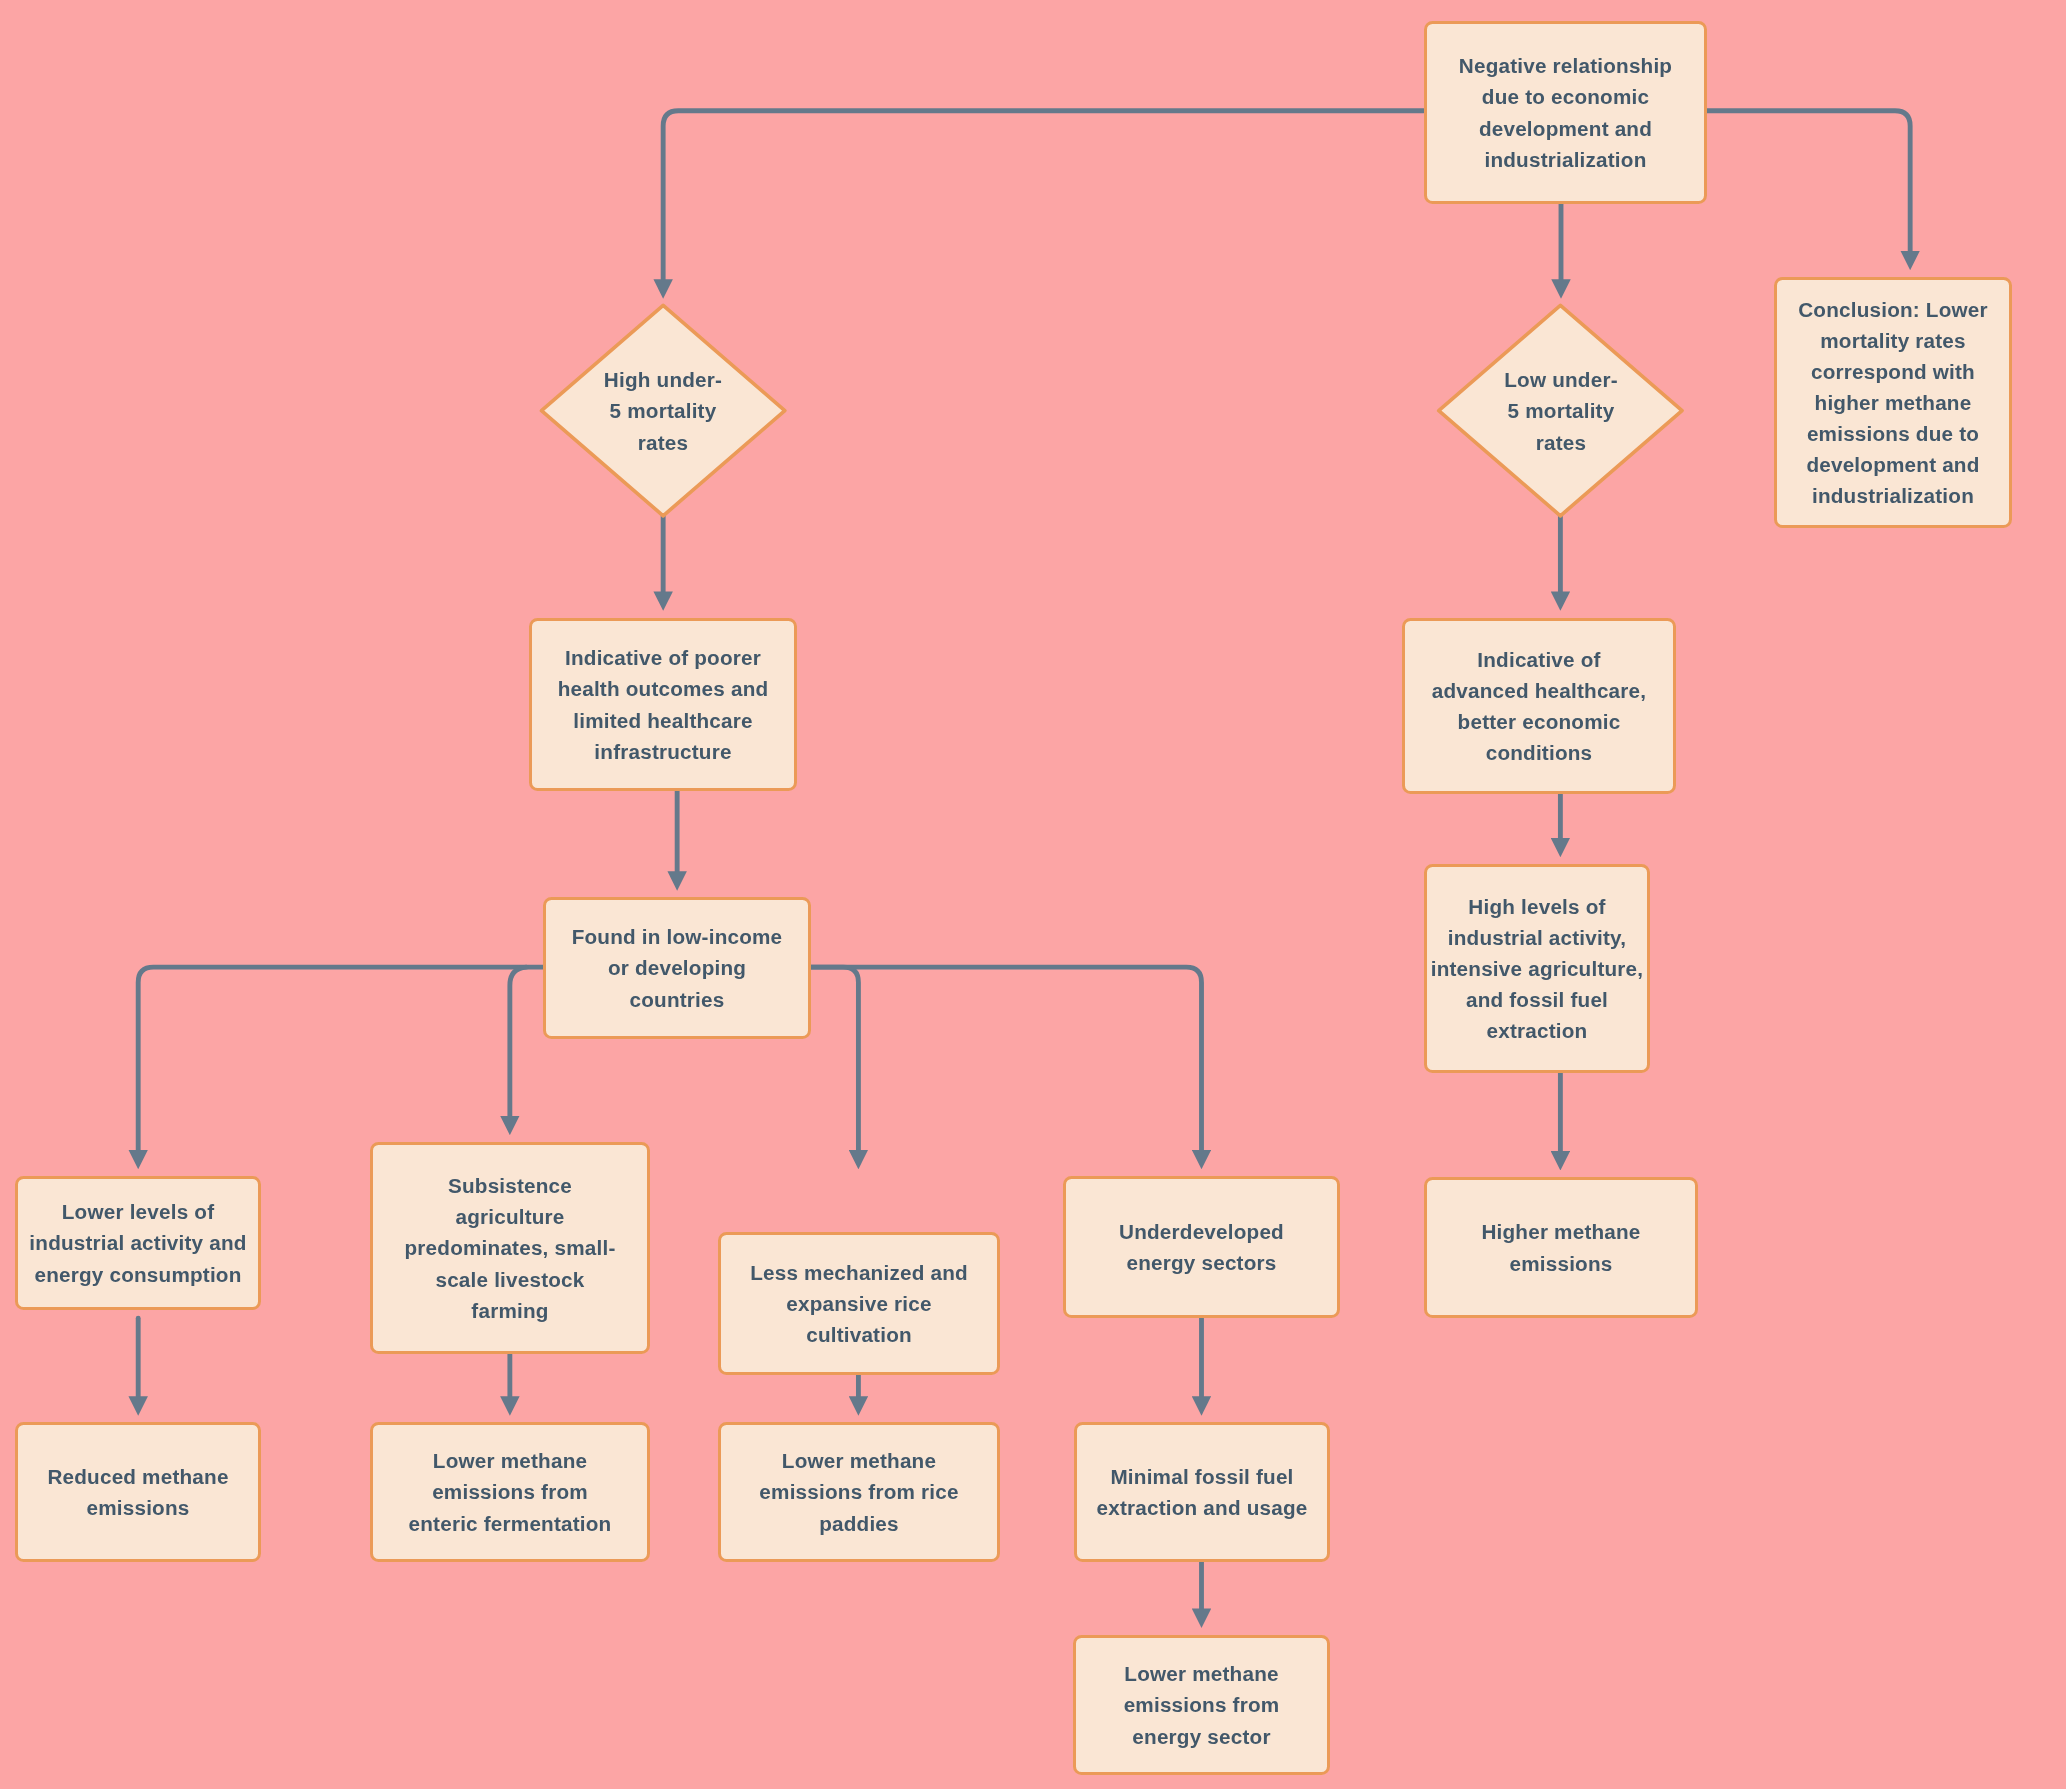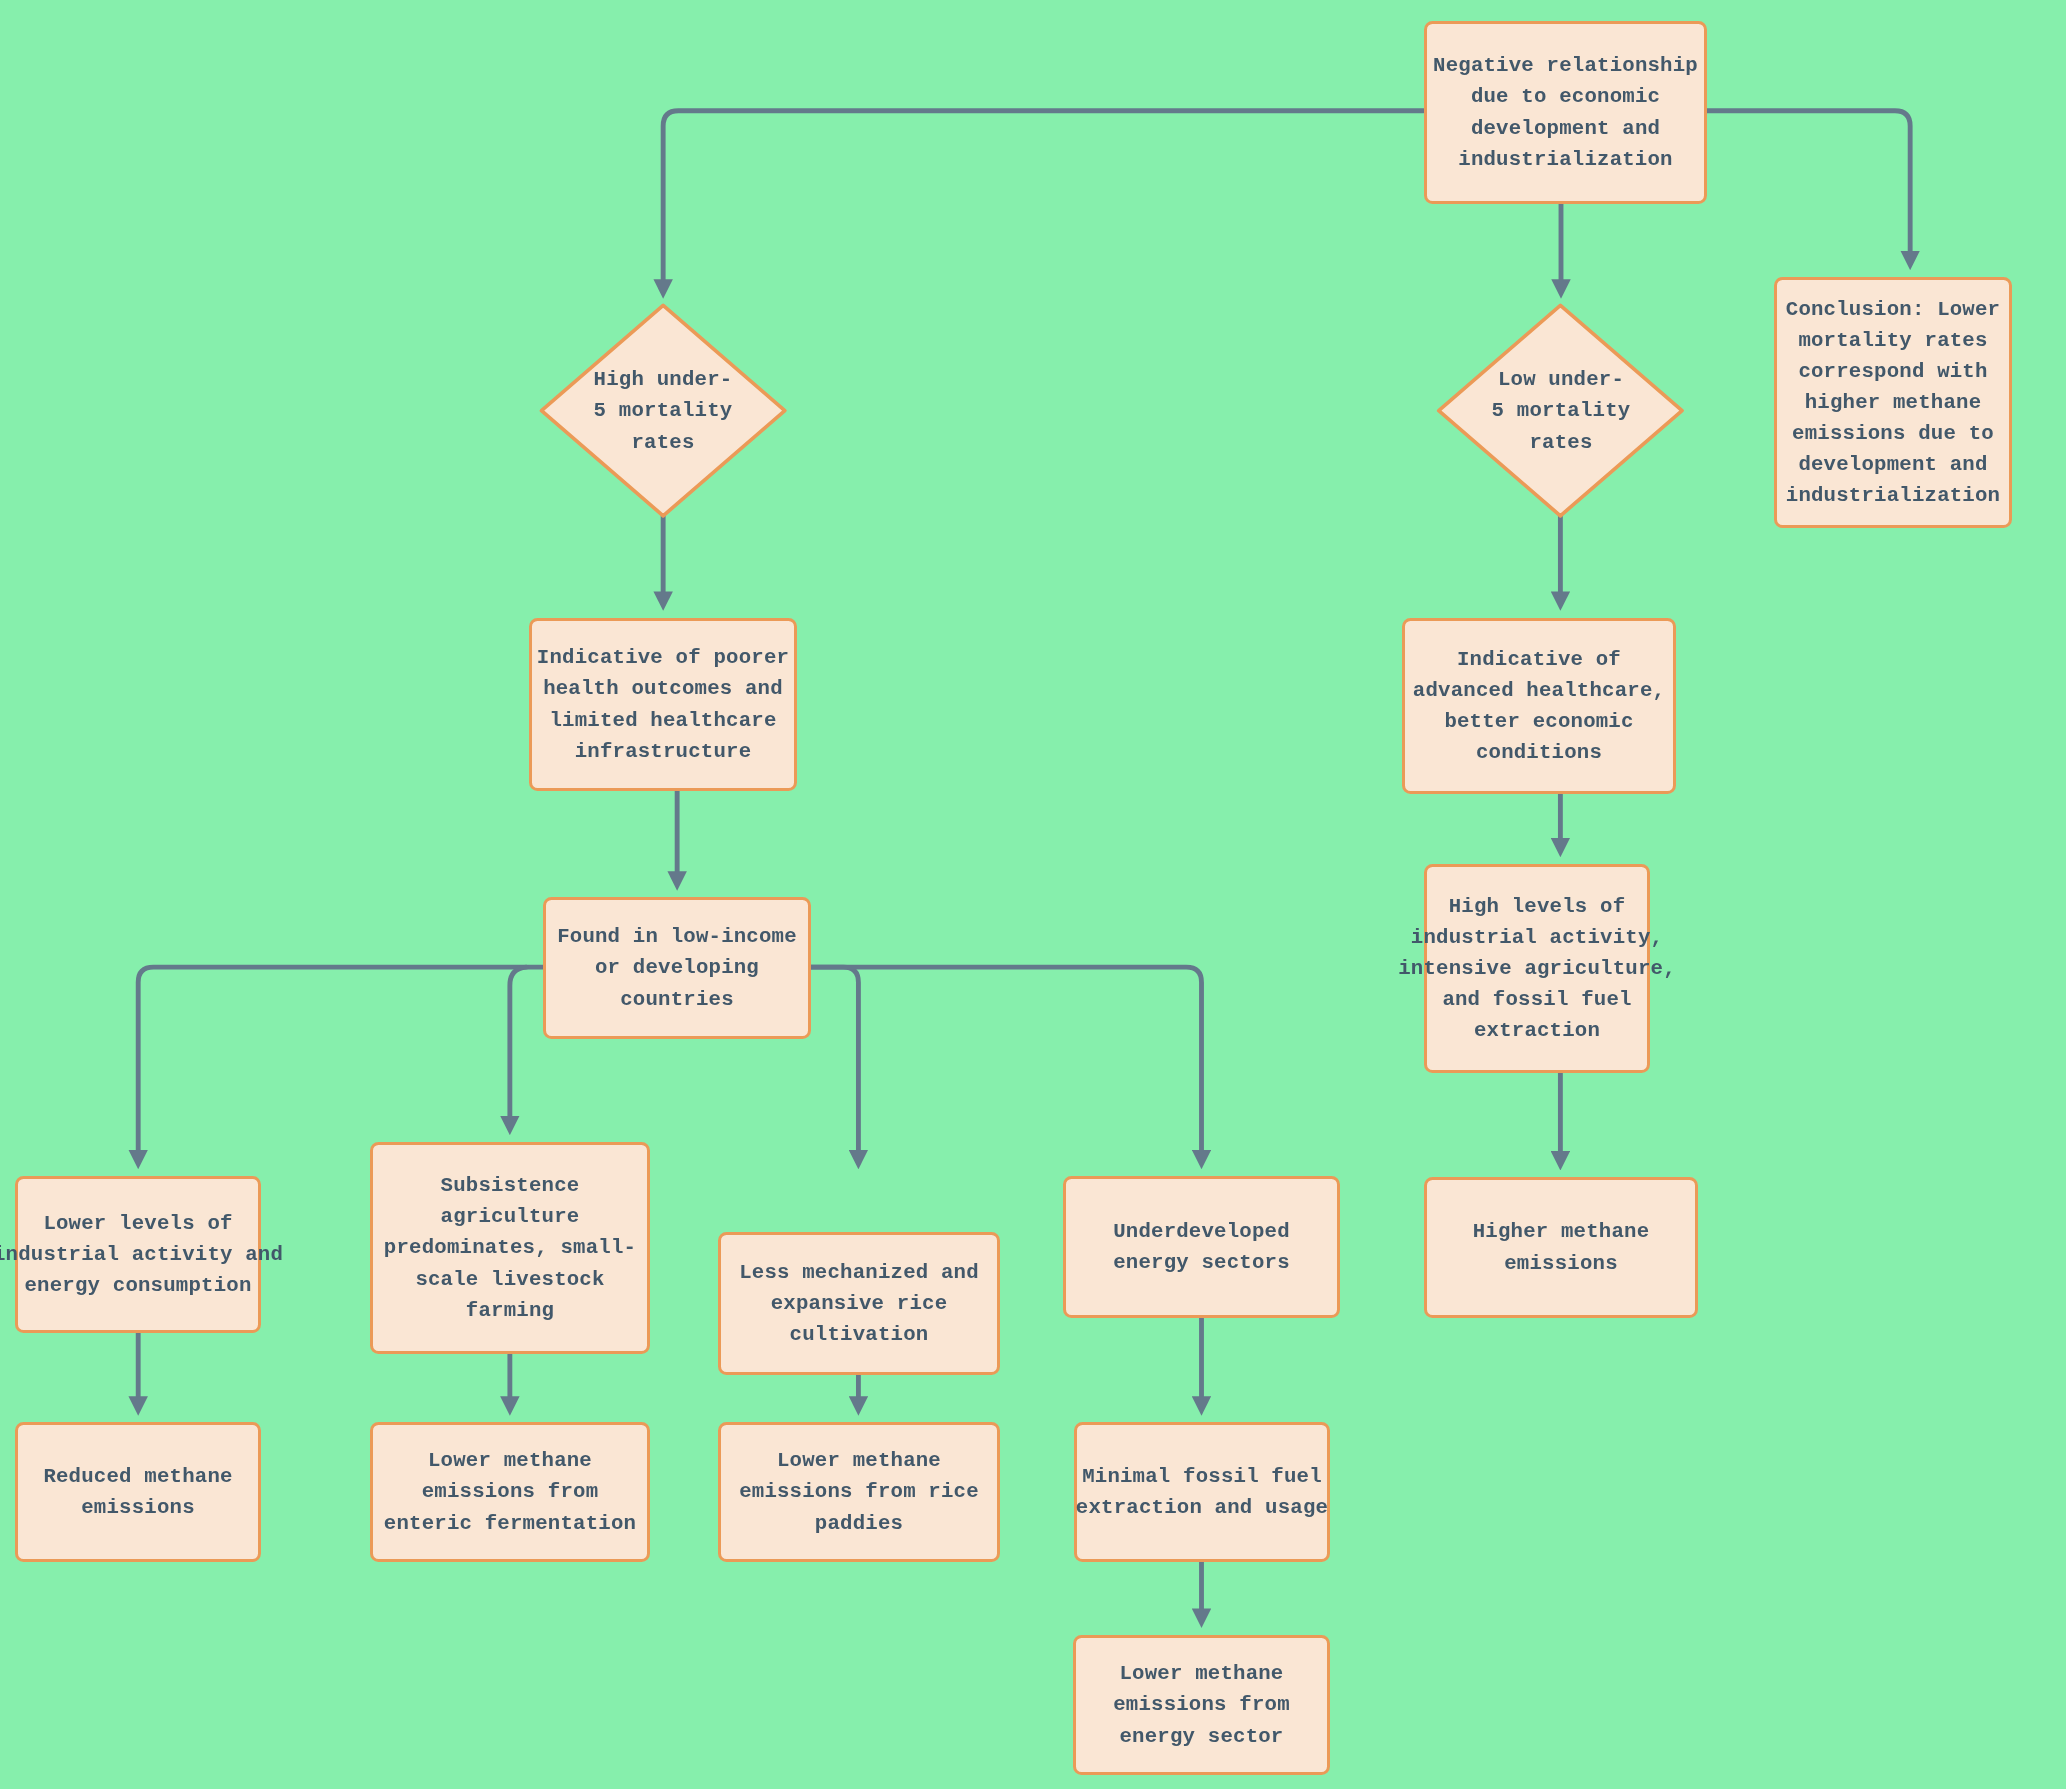--- a/index.html
+++ b/index.html
@@ -1,20 +1,20 @@
 <!DOCTYPE html>
 <html style="font-size:9.7px"><head>
 <meta charset="utf-8">
 <style>
   html,body{margin:0;padding:0;background:#ffffff;}
   .canvas{
     position:relative;width:2066px;height:1789px;overflow:hidden;
-    font-family:Liberation Mono, monospace;
+    font-family:Liberation Sans, sans-serif;
     --fill:#fae6d4;--border:#eb9a57;--text:#42586a;--arrow:#64798b;
-    background:#86efac;
+    background:#fca5a5;
   }
   #diagram-svg{position:absolute;left:0;top:0;width:2066px;height:1789px;}
   .edge{fill:none;stroke:var(--arrow);stroke-width:8;stroke-linecap:round;}
   .diamond{fill:var(--fill);stroke:var(--border);stroke-width:6;stroke-linejoin:round;}
   #arrowhead-path{fill:var(--arrow);}
   .node{
     position:absolute;box-sizing:border-box;
     background:var(--fill);border:3.7px solid var(--border);border-radius:8.5px;
     display:flex;align-items:center;justify-content:center;
   }
@@ -89,21 +89,21 @@
         <span class="node-label">Indicative of poorer
 health outcomes and
 limited healthcare
 infrastructure</span>
       </div>
       <div class="node" style="left: 543px; top: 897px; width: 268px; height: 142px;">
         <span class="node-label">Found in low-income
 or developing
 countries</span>
       </div>
-      <div class="node" style="left: 15px; top: 1176px; width: 246px; height: 157px;">
+      <div class="node" style="left: 15px; top: 1176px; width: 246px; height: 134px;">
         <span class="node-label">Lower levels of
 industrial activity and
 energy consumption</span>
       </div>
       <div class="node" style="left: 370px; top: 1142px; width: 280px; height: 212px;">
         <span class="node-label">Subsistence
 agriculture
 predominates, small-
 scale livestock
 farming</span>

